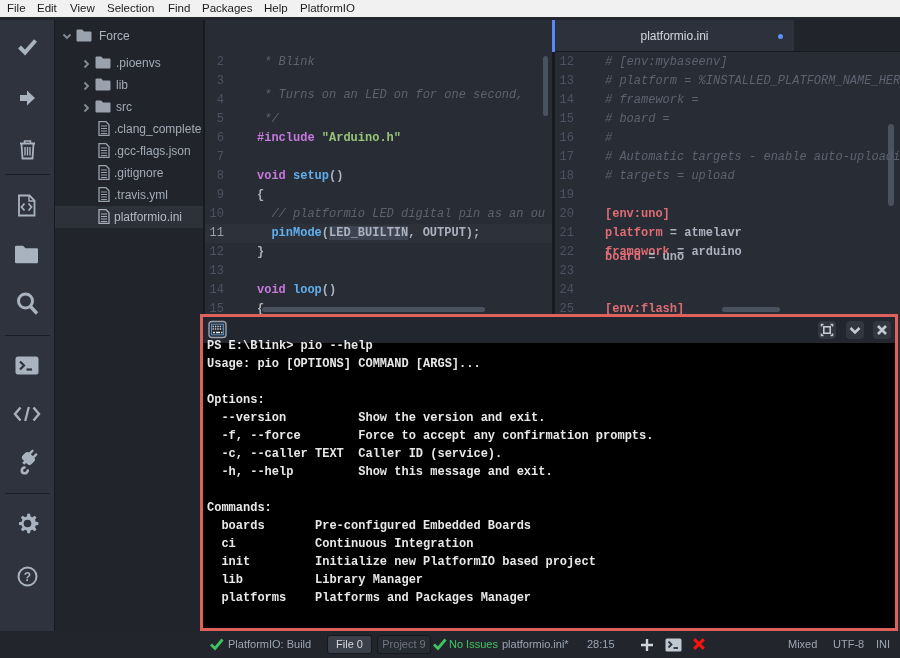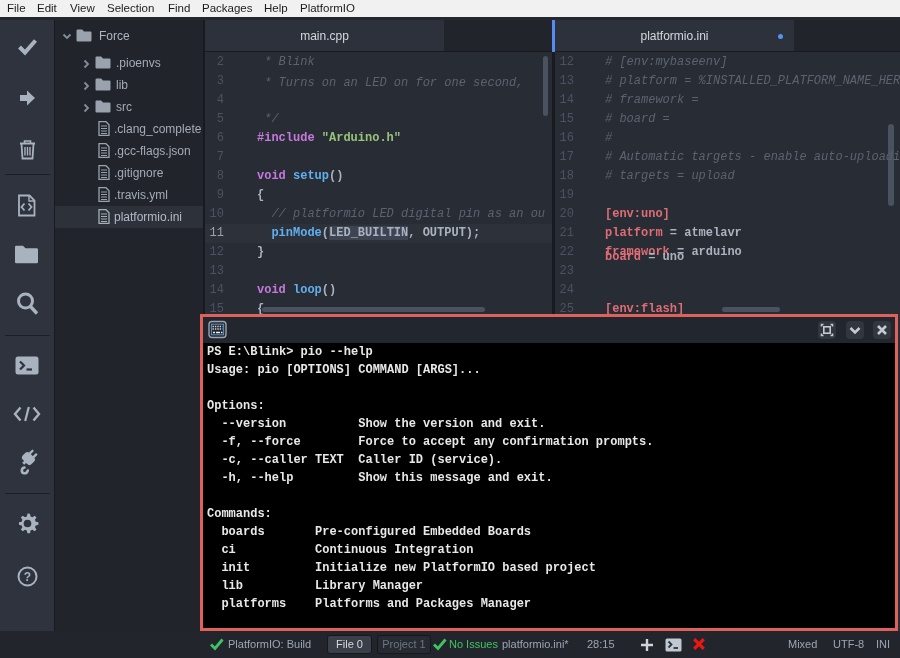--- a/index.html
+++ b/index.html
@@ -23,21 +23,21 @@
   .code-line { position:absolute; white-space:pre; font-family:"Liberation Mono",monospace; font-size:12px; line-height:19px; height:19px; font-weight:700; color:#abb2bf; }
   .gut { position:absolute; text-align:right; font-family:"Liberation Mono",monospace; font-size:12px; line-height:19px; height:19px; color:#4b5263; font-weight:400; }
   .cmt { color:#5c6370; font-style:italic; font-weight:400; }
   .pur { color:#c678dd; } .grn { color:#98c379; } .blu { color:#61afef; } .red { color:#e06c75; }
   .sel { background:#3e4451; }
   .sb { position:absolute; background:#565f6d; border-radius:3px; opacity:.75; }
   
   #term { left:200px; top:314px; width:698px; height:317px; background:#000; border:3px solid #df615c; }
   #termhead { position:absolute; left:0; top:0; width:692px; height:26px; background:#22262e; }
   .thbtn { position:absolute; top:4px; width:18px; height:18px; background:#31363f; border-radius:4px; }
-  #termbody { position:absolute; left:0; top:26px; width:692px; height:285px; overflow:hidden;padding-left:9px; }
+  #termbody { position:absolute; left:0; top:20px; width:692px; height:285px; overflow:hidden;padding-left:9px; }
   .tl { position:absolute; left:4px; white-space:pre; font-family:"Liberation Mono",monospace; font-weight:700; font-size:12px; line-height:18px; height:18px; color:#e8e8e8; }
   
   #status { left:0; top:631px; width:900px; height:29px; background:#22262c; font-size:11px; color:#9da5b4; }
   #status .s { position:absolute; top:7px; }
   .badge { position:absolute; top:4px; height:19px; border:1px solid #16181d; border-radius:3px; font-size:11px; line-height:17px; text-align:center; }
 </style>
 </head>
 <body>
 <div id="app">
   <div class="abs" style="left:0;top:17px;width:900px;height:3px;background:#23272e"></div>
@@ -175,42 +175,37 @@
     <div class="row" style="top:186px;background:#2c313a;width:148px">
       <svg class="abs" style="left:43px;top:3px" width="12" height="15" viewBox="0 0 12 15">
           <path d="M1 .7 H8 L11 3.7 V14.3 H1 Z" stroke="#a6aeb9" stroke-width="1.3" fill="none"></path>
           <path d="M3 5 H9 M3 7.5 H9 M3 10 H9 M3 12.5 H9" stroke="#a6aeb9" stroke-width="1" fill="none"></path>
         </svg>
       <span class="lbl" style="left:59px;color:#b4bbc6">platformio.ini</span>
     </div>
   </div>
   <div class="abs" style="left:203px;top:20px;width:2px;height:611px;background:#181a1f"></div>
   <div id="paneL" class="abs" style="left:205px;top:20px;width:347px;height:611px;background:#282c34;overflow:hidden">
-    <div class="tabbar abs" style="left:0;top:0;width:347px;height:32px">
-      <div class="tab" style="left:0;width:239px">
-          <div class="t">main.cpp</div>
-        </div>
-    </div>
     <div class="abs" style="left:0;top:203.5px;width:347px;height:19px;background:#2c313a"></div>
     <div class="gut" style="left:0;top:32.5px;width:19px">2</div>
     <div class="gut" style="left:0;top:51.5px;width:19px">3</div>
     <div class="gut" style="left:0;top:70.5px;width:19px">4</div>
     <div class="gut" style="left:0;top:89.5px;width:19px">5</div>
     <div class="gut" style="left:0;top:108.5px;width:19px">6</div>
     <div class="gut" style="left:0;top:127.5px;width:19px">7</div>
     <div class="gut" style="left:0;top:146.5px;width:19px">8</div>
     <div class="gut" style="left:0;top:165.5px;width:19px">9</div>
     <div class="gut" style="left:0;top:184.5px;width:19px">10</div>
     <div class="gut" style="left:0;top:203.5px;width:19px;color:#9aa2b0">11</div>
     <div class="gut" style="left:0;top:222.5px;width:19px">12</div>
     <div class="gut" style="left:0;top:241.5px;width:19px">13</div>
     <div class="gut" style="left:0;top:260.5px;width:19px">14</div>
     <div class="gut" style="left:0;top:279.5px;width:19px">15</div>
     <div class="code-line cmt" style="left:52px;top:32.5px"> * Blink</div>
-    <div class="code-line cmt" style="left:52px;top:54px"> * Turns on an LED on for one second,</div>
+    <div class="code-line cmt" style="left:52px;top:66px"> * Turns on an LED on for one second,</div>
     <div class="code-line cmt" style="left:52px;top:89.5px"> */</div>
     <div class="code-line" style="left:52px;top:108.5px"><span class="pur">#include</span> <span class="grn">"Arduino.h"</span></div>
     <div class="code-line" style="left:52px;top:146.5px"><span class="pur">void</span> <span class="blu">setup</span>()</div>
     <div class="code-line" style="left:52px;top:165.5px">{</div>
     <div class="code-line cmt" style="left:52px;top:184.5px">  // platformio LED digital pin as an ou</div>
     <div class="code-line" style="left:52px;top:203.5px">  <span class="blu">pinMode</span>(<span class="sel">LED_BUILTIN</span>, OUTPUT);</div>
     <div class="code-line" style="left:52px;top:222.5px">}</div>
     <div class="code-line" style="left:52px;top:260.5px"><span class="pur">void</span> <span class="blu">loop</span>()</div>
     <div class="code-line" style="left:52px;top:279.5px">{</div>
     <div class="sb" style="left:337.5px;top:36px;width:5.5px;height:60px"></div>
@@ -288,21 +283,21 @@
       <div class="tl" style="top:234px">  lib          Library Manager</div>
       <div class="tl" style="top:252px">  platforms    Platforms and Packages Manager</div>
     </div>
   </div>
   <div id="status" class="abs">
     <svg class="abs" style="left:209px;top:7px" width="15" height="13" viewBox="0 0 15 13">
         <path d="M2 6.5 L6 10.5 L13.5 1.5" stroke="#41c363" stroke-width="2.8" fill="none"></path>
       </svg>
     <span class="s" style="left:228px">PlatformIO: Build</span>
     <div class="badge" style="left:327px;width:45px;background:#3a3f4a;color:#d7dae0">File 0</div>
-    <div class="badge" style="left:377px;width:54px;background:#262a31;color:#6e7582">Project 1</div>
+    <div class="badge" style="left:377px;width:54px;background:#262a31;color:#6e7582">Project 9</div>
     <svg class="abs" style="left:432px;top:7px" width="15" height="13" viewBox="0 0 15 13">
         <path d="M2 6.5 L6 10.5 L13.5 1.5" stroke="#41c363" stroke-width="2.8" fill="none"></path>
       </svg>
     <span class="s" style="left:449px;color:#41c363">No Issues</span>
     <span class="s" style="left:502px">platformio.ini*</span>
     <span class="s" style="left:587px">28:15</span>
     <svg class="abs" style="left:640px;top:7px" width="14" height="14" viewBox="0 0 14 14">
         <path d="M7 1 V13 M1 7 H13" stroke="#cfd4da" stroke-width="2.4"></path>
       </svg>
     <svg class="abs" style="left:665px;top:7px" width="17" height="14" viewBox="0 0 17 14">

